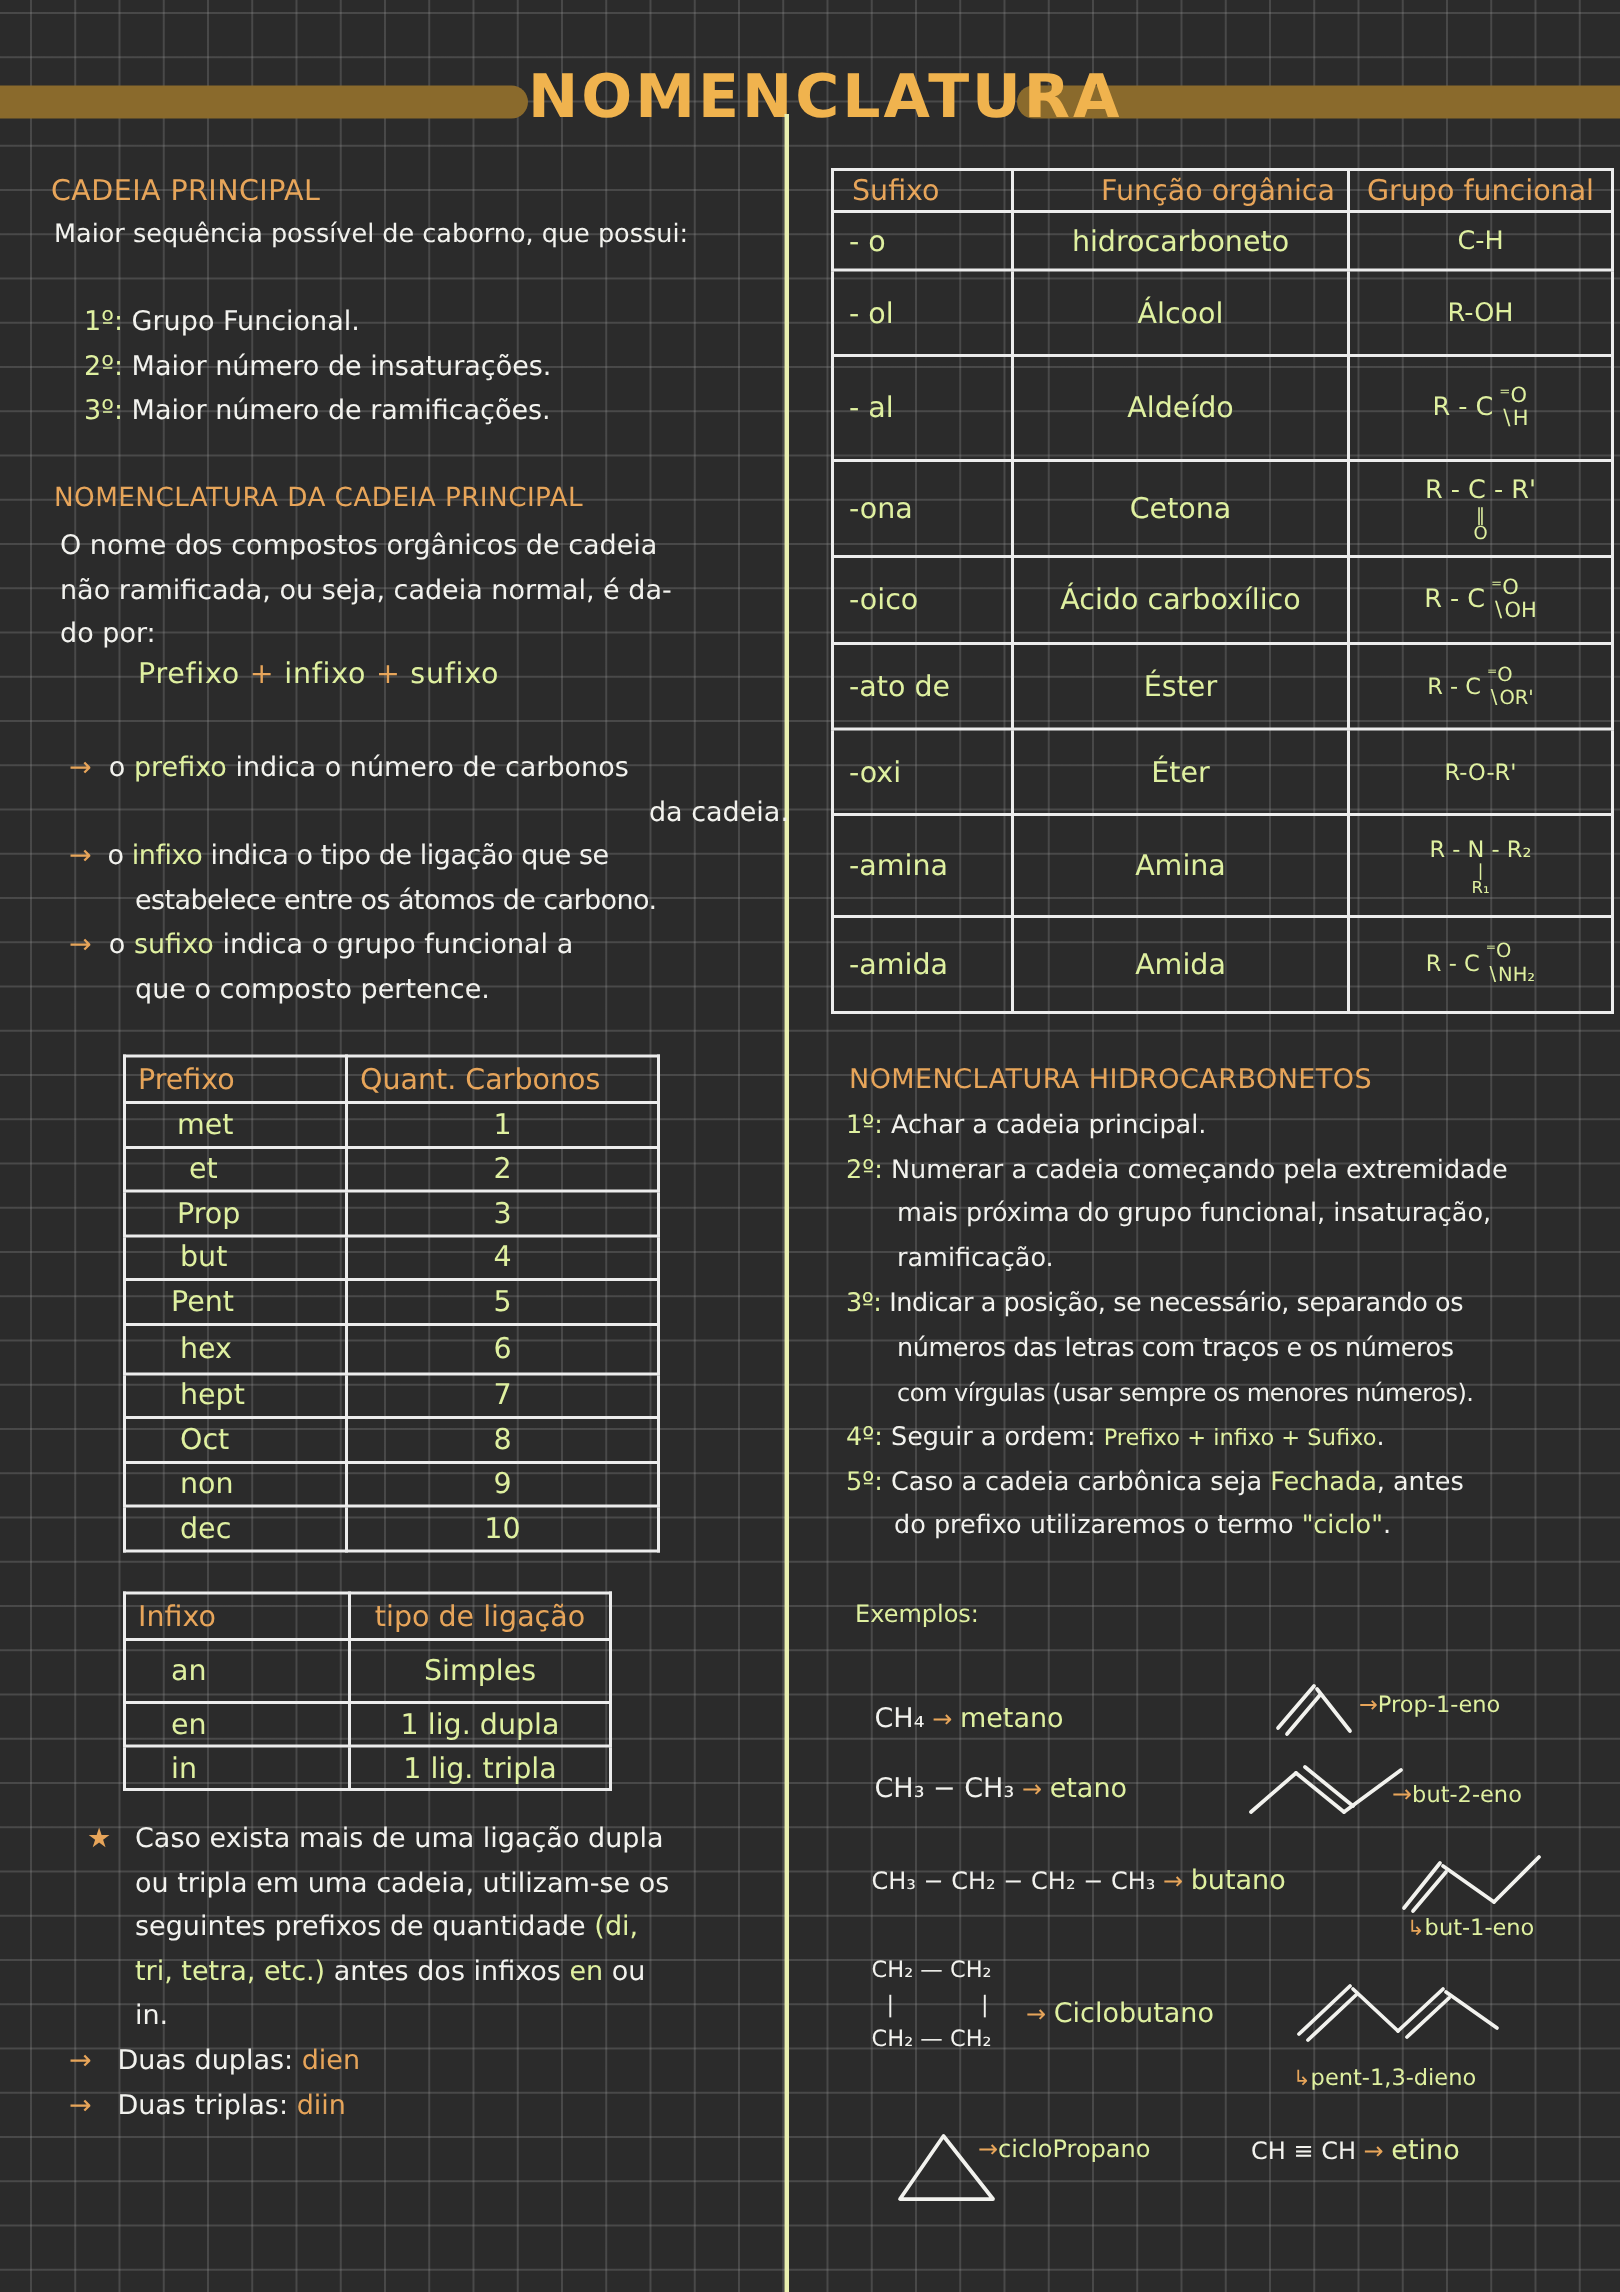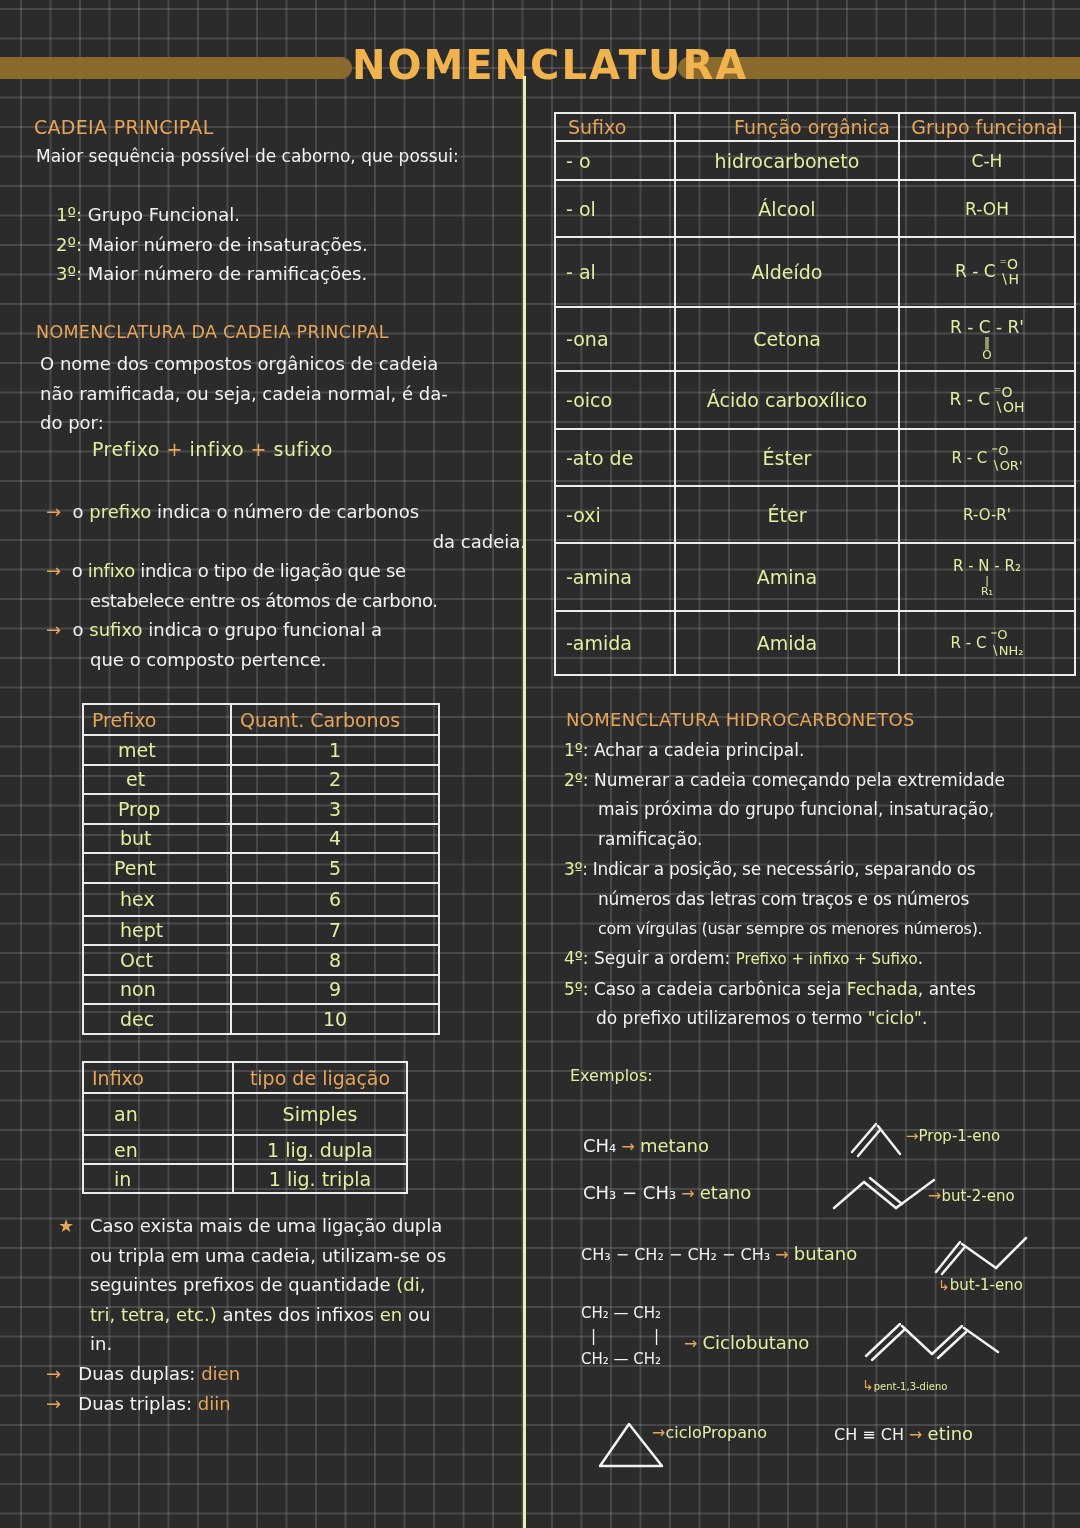--- a/index.html
+++ b/index.html
@@ -347,14 +347,14 @@
 
 <svg class="abs" style="left:862px; top:1316px;" width="144" height="50">
   <line x1="4" y1="40" x2="38" y2="8"></line>
   <line x1="10" y1="44" x2="42" y2="14"></line>
   <line x1="40" y1="10" x2="70" y2="38"></line>
   <line x1="70" y1="38" x2="100" y2="10"></line>
   <line x1="76" y1="42" x2="104" y2="16"></line>
   <line x1="102" y1="12" x2="136" y2="36"></line>
 </svg>
 <div class="abs" style="left:862px; top:1375px;">
-  <span class="orange" style="font-size:14px;">↳</span><span class="ex-name" style="font-size:10px;">pent-1,3-dieno</span>
+  <span class="orange" style="font-size:14px;">↳</span><span class="ex-name" style="font-size:15px;">pent-1,3-dieno</span>
 </div>
 
 </body></html>

